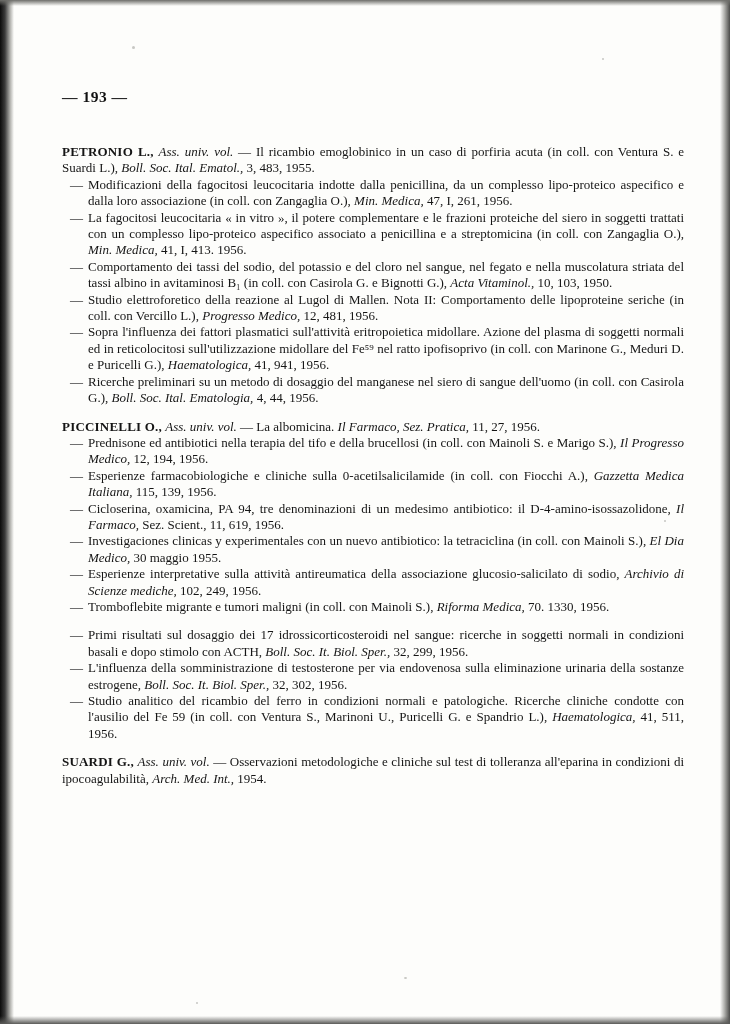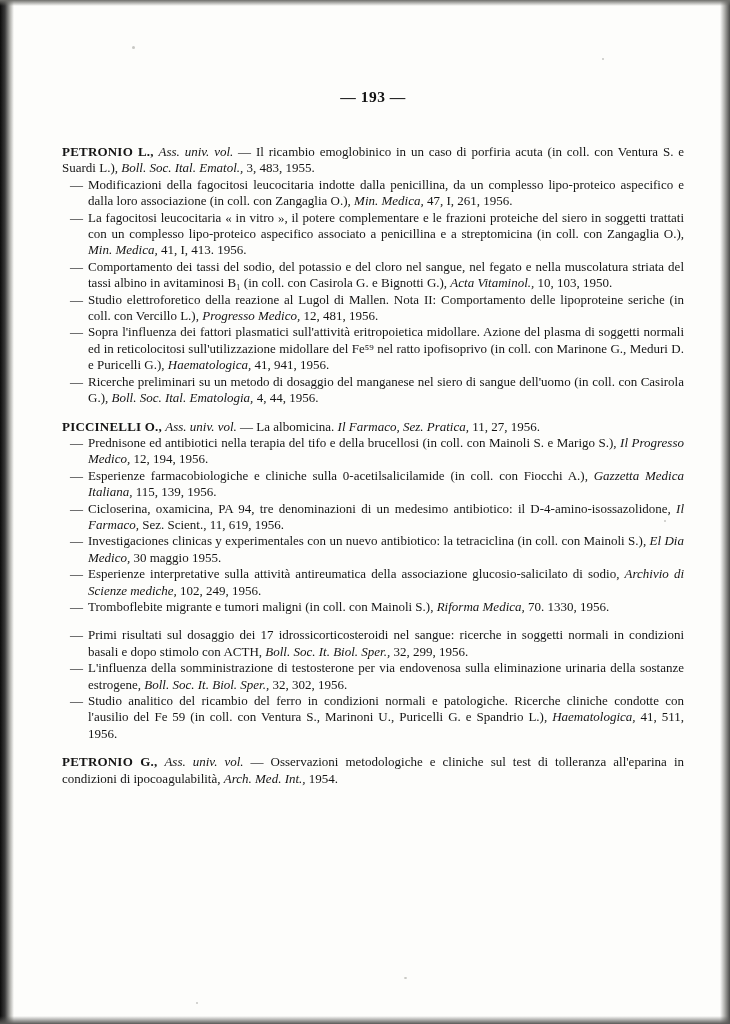--- a/index.html
+++ b/index.html
@@ -48,21 +48,20 @@
 
   .content {
     position: absolute;
     left: 62px;
     right: 46px;
     top: 0;
     bottom: 0;
   }
 
   .page-number {
-    text-align: center;
     font-size: 15.5px;
     font-weight: bold;
     letter-spacing: 0.5px;
     margin-top: 88px;
     color: #111;
   }
 
   .body-text {
     margin-top: 38px;
     font-size: 13px;
@@ -152,18 +151,18 @@
         <p class="para sub"><span>Tromboflebite migrante e tumori maligni (in coll. con Mainoli S.), </span><span class="ital">Riforma Medica,</span><span> 70. 1330, 1956.</span></p>
       </div>
 
       <div class="entry">
         <p class="para sub"><span>Primi risultati sul dosaggio dei 17 idrossicorticosteroidi nel sangue: ricerche in soggetti normali in condizioni basali e dopo stimolo con ACTH, </span><span class="ital">Boll. Soc. It. Biol. Sper.,</span><span> 32, 299, 1956.</span></p>
         <p class="para sub"><span>L'influenza della somministrazione di testosterone per via endovenosa sulla eliminazione urinaria della sostanze estrogene, </span><span class="ital">Boll. Soc. It. Biol. Sper.,</span><span> 32, 302, 1956.</span></p>
         <p class="para sub"><span>Studio analitico del ricambio del ferro in condizioni normali e patologiche. Ricerche cliniche condotte con l'ausilio del Fe 59 (in coll. con Ventura S., Marinoni U., Puricelli G. e Spandrio L.), </span><span class="ital">Haematologica,</span><span> 41, 511, 1956.</span></p>
       </div>
 
       <div class="entry">
-        <p class="para head"><span class="author">PETRONIO G.,</span> <span class="role">Ass. univ. vol.</span><span> — Osservazioni metodologiche e cliniche sul test di tolleranza all'eparina in condizioni di ipocoagulabilità, </span><span class="ital">Arch. Med. Int.,</span><span> 1954.</span></p>
+        <p class="para head"><span class="author">SUARDI G.,</span> <span class="role">Ass. univ. vol.</span><span> — Osservazioni metodologiche e cliniche sul test di tolleranza all'eparina in condizioni di ipocoagulabilità, </span><span class="ital">Arch. Med. Int.,</span><span> 1954.</span></p>
       </div>
 
     </div>
   </div>
 </div>
 
 </body></html>

